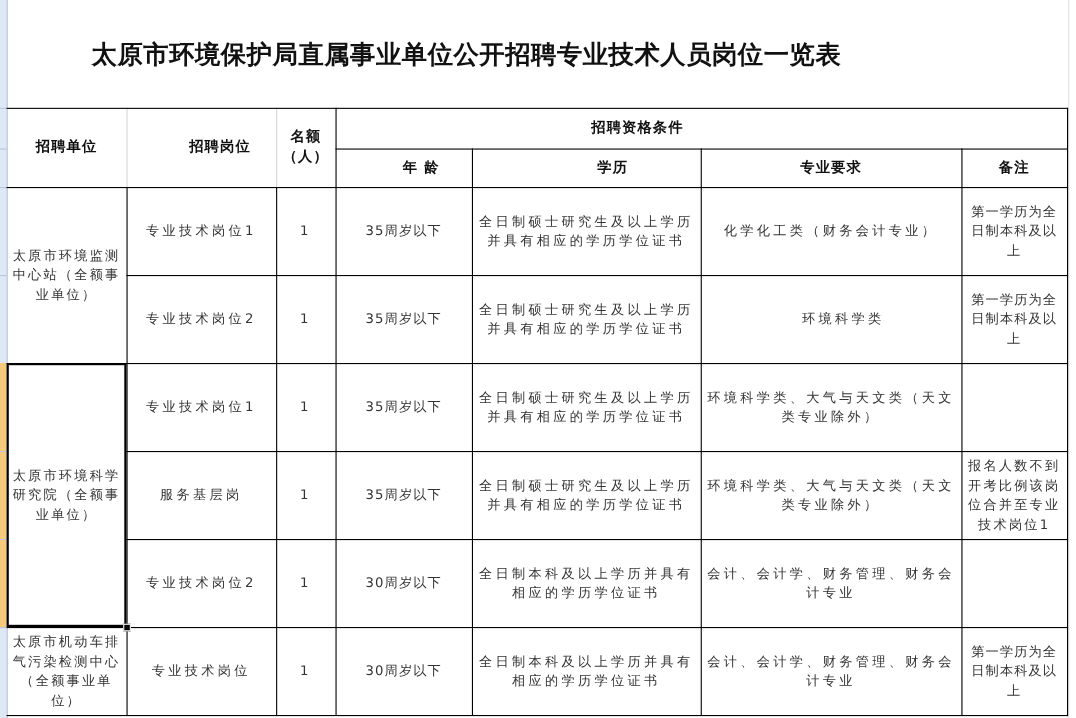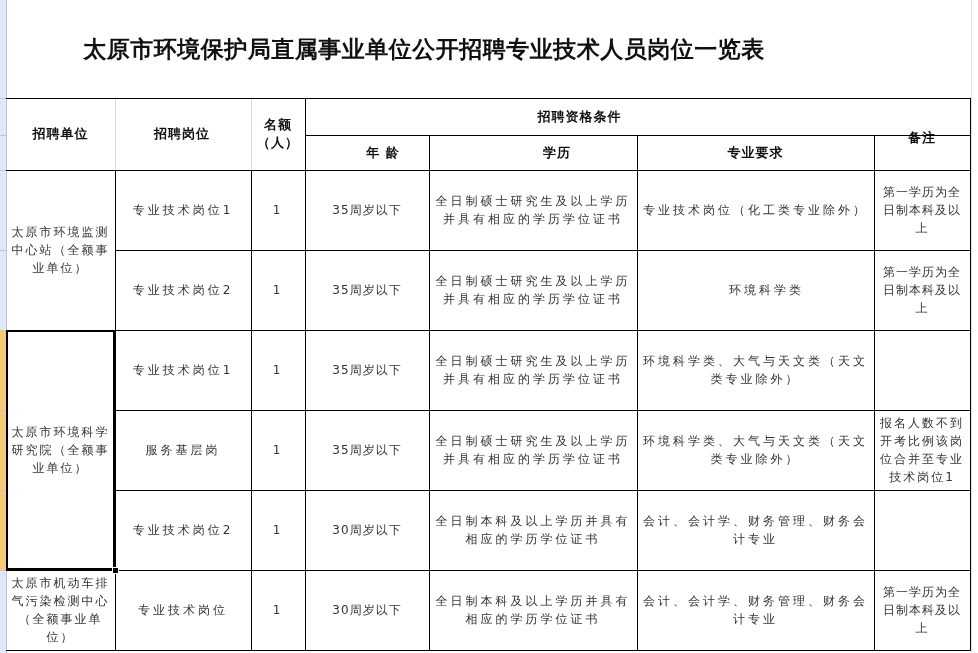--- a/index.html
+++ b/index.html
@@ -27,37 +27,37 @@
   <div class="tick" style="top:250px"></div>
   <div class="tick" style="top:410px"></div>
   <div class="tick" style="top:490px"></div>
   <div class="tick" style="top:570px"></div>
 </div>
 <div class="rightgrid"></div>
 
 <div class="title">太原市环境保护局直属事业单位公开招聘专业技术人员岗位一览表</div>
 
 <div class="cell hd" style="left:6px;top:98px;width:109px;height:72px;">招聘单位</div>
-<div class="cell hd" style="left:114px;top:98px;width:136px;height:72px;">招聘岗位</div>
+<div class="cell hd" style="left:132px;top:98px;width:136px;height:72px;">招聘岗位</div>
 <div class="cell hd" style="left:251px;top:98px;width:54px;height:72px;padding:4px 10px;line-height:18px;">名额（人）</div>
 <div class="cell hd" style="left:305px;top:98px;width:665px;height:37px;padding-right:120px;">招聘资格条件</div>
 <div class="cell hd" style="left:305px;top:135px;width:124px;height:35px;margin-left:16px;">年 龄</div>
 <div class="cell hd" style="left:429px;top:135px;width:208px;height:35px;margin-left:24px;">学历</div>
 <div class="cell hd" style="left:637px;top:135px;width:237px;height:35px;">专业要求</div>
-<div class="cell hd" style="left:874px;top:120px;width:96px;height:35px;">备注</div>
+<div class="cell hd" style="left:874px;top:135px;width:96px;height:35px;font-family:Liberation Mono, monospace;">备注</div>
 
 <div class="cell" style="left:6px;top:170px;width:109px;height:160px;padding:0 2px;letter-spacing:2px;">太原市环境监测中心站（全额事业单位）</div>
 <div class="cell" style="left:6px;top:330px;width:109px;height:240px;padding:0 2px;letter-spacing:2px;">太原市环境科学研究院（全额事业单位）</div>
 <div class="cell" style="left:6px;top:570px;width:109px;height:80px;padding:0 2px;letter-spacing:2px;">太原市机动车排气污染检测中心（全额事业单位）</div>
 
 <div class="cell" style="left:115px;top:170px;width:136px;height:80px;">专业技术岗位1</div>
 <div class="cell" style="left:251px;top:170px;width:54px;height:80px;">1</div>
 <div class="cell" style="left:305px;top:170px;width:124px;height:80px;letter-spacing:1px;">35周岁以下</div>
 <div class="cell" style="left:429px;top:170px;width:208px;height:80px;">全日制硕士研究生及以上学历并具有相应的学历学位证书</div>
-<div class="cell" style="left:637px;top:170px;width:237px;height:80px;">专业技术岗位（化工类专业除外）</div>
+<div class="cell" style="left:637px;top:170px;width:237px;height:80px;">化学化工类（财务会计专业）</div>
 <div class="cell" style="left:874px;top:170px;width:96px;height:80px;letter-spacing:1px;">第一学历为全日制本科及以上</div>
 
 <div class="cell" style="left:115px;top:250px;width:136px;height:80px;">专业技术岗位2</div>
 <div class="cell" style="left:251px;top:250px;width:54px;height:80px;">1</div>
 <div class="cell" style="left:305px;top:250px;width:124px;height:80px;letter-spacing:1px;">35周岁以下</div>
 <div class="cell" style="left:429px;top:250px;width:208px;height:80px;">全日制硕士研究生及以上学历并具有相应的学历学位证书</div>
 <div class="cell" style="left:637px;top:250px;width:237px;height:80px;margin-left:11px;">环境科学类</div>
 <div class="cell" style="left:874px;top:250px;width:96px;height:80px;letter-spacing:1px;">第一学历为全日制本科及以上</div>
 
 <div class="cell" style="left:115px;top:330px;width:136px;height:80px;">专业技术岗位1</div>

